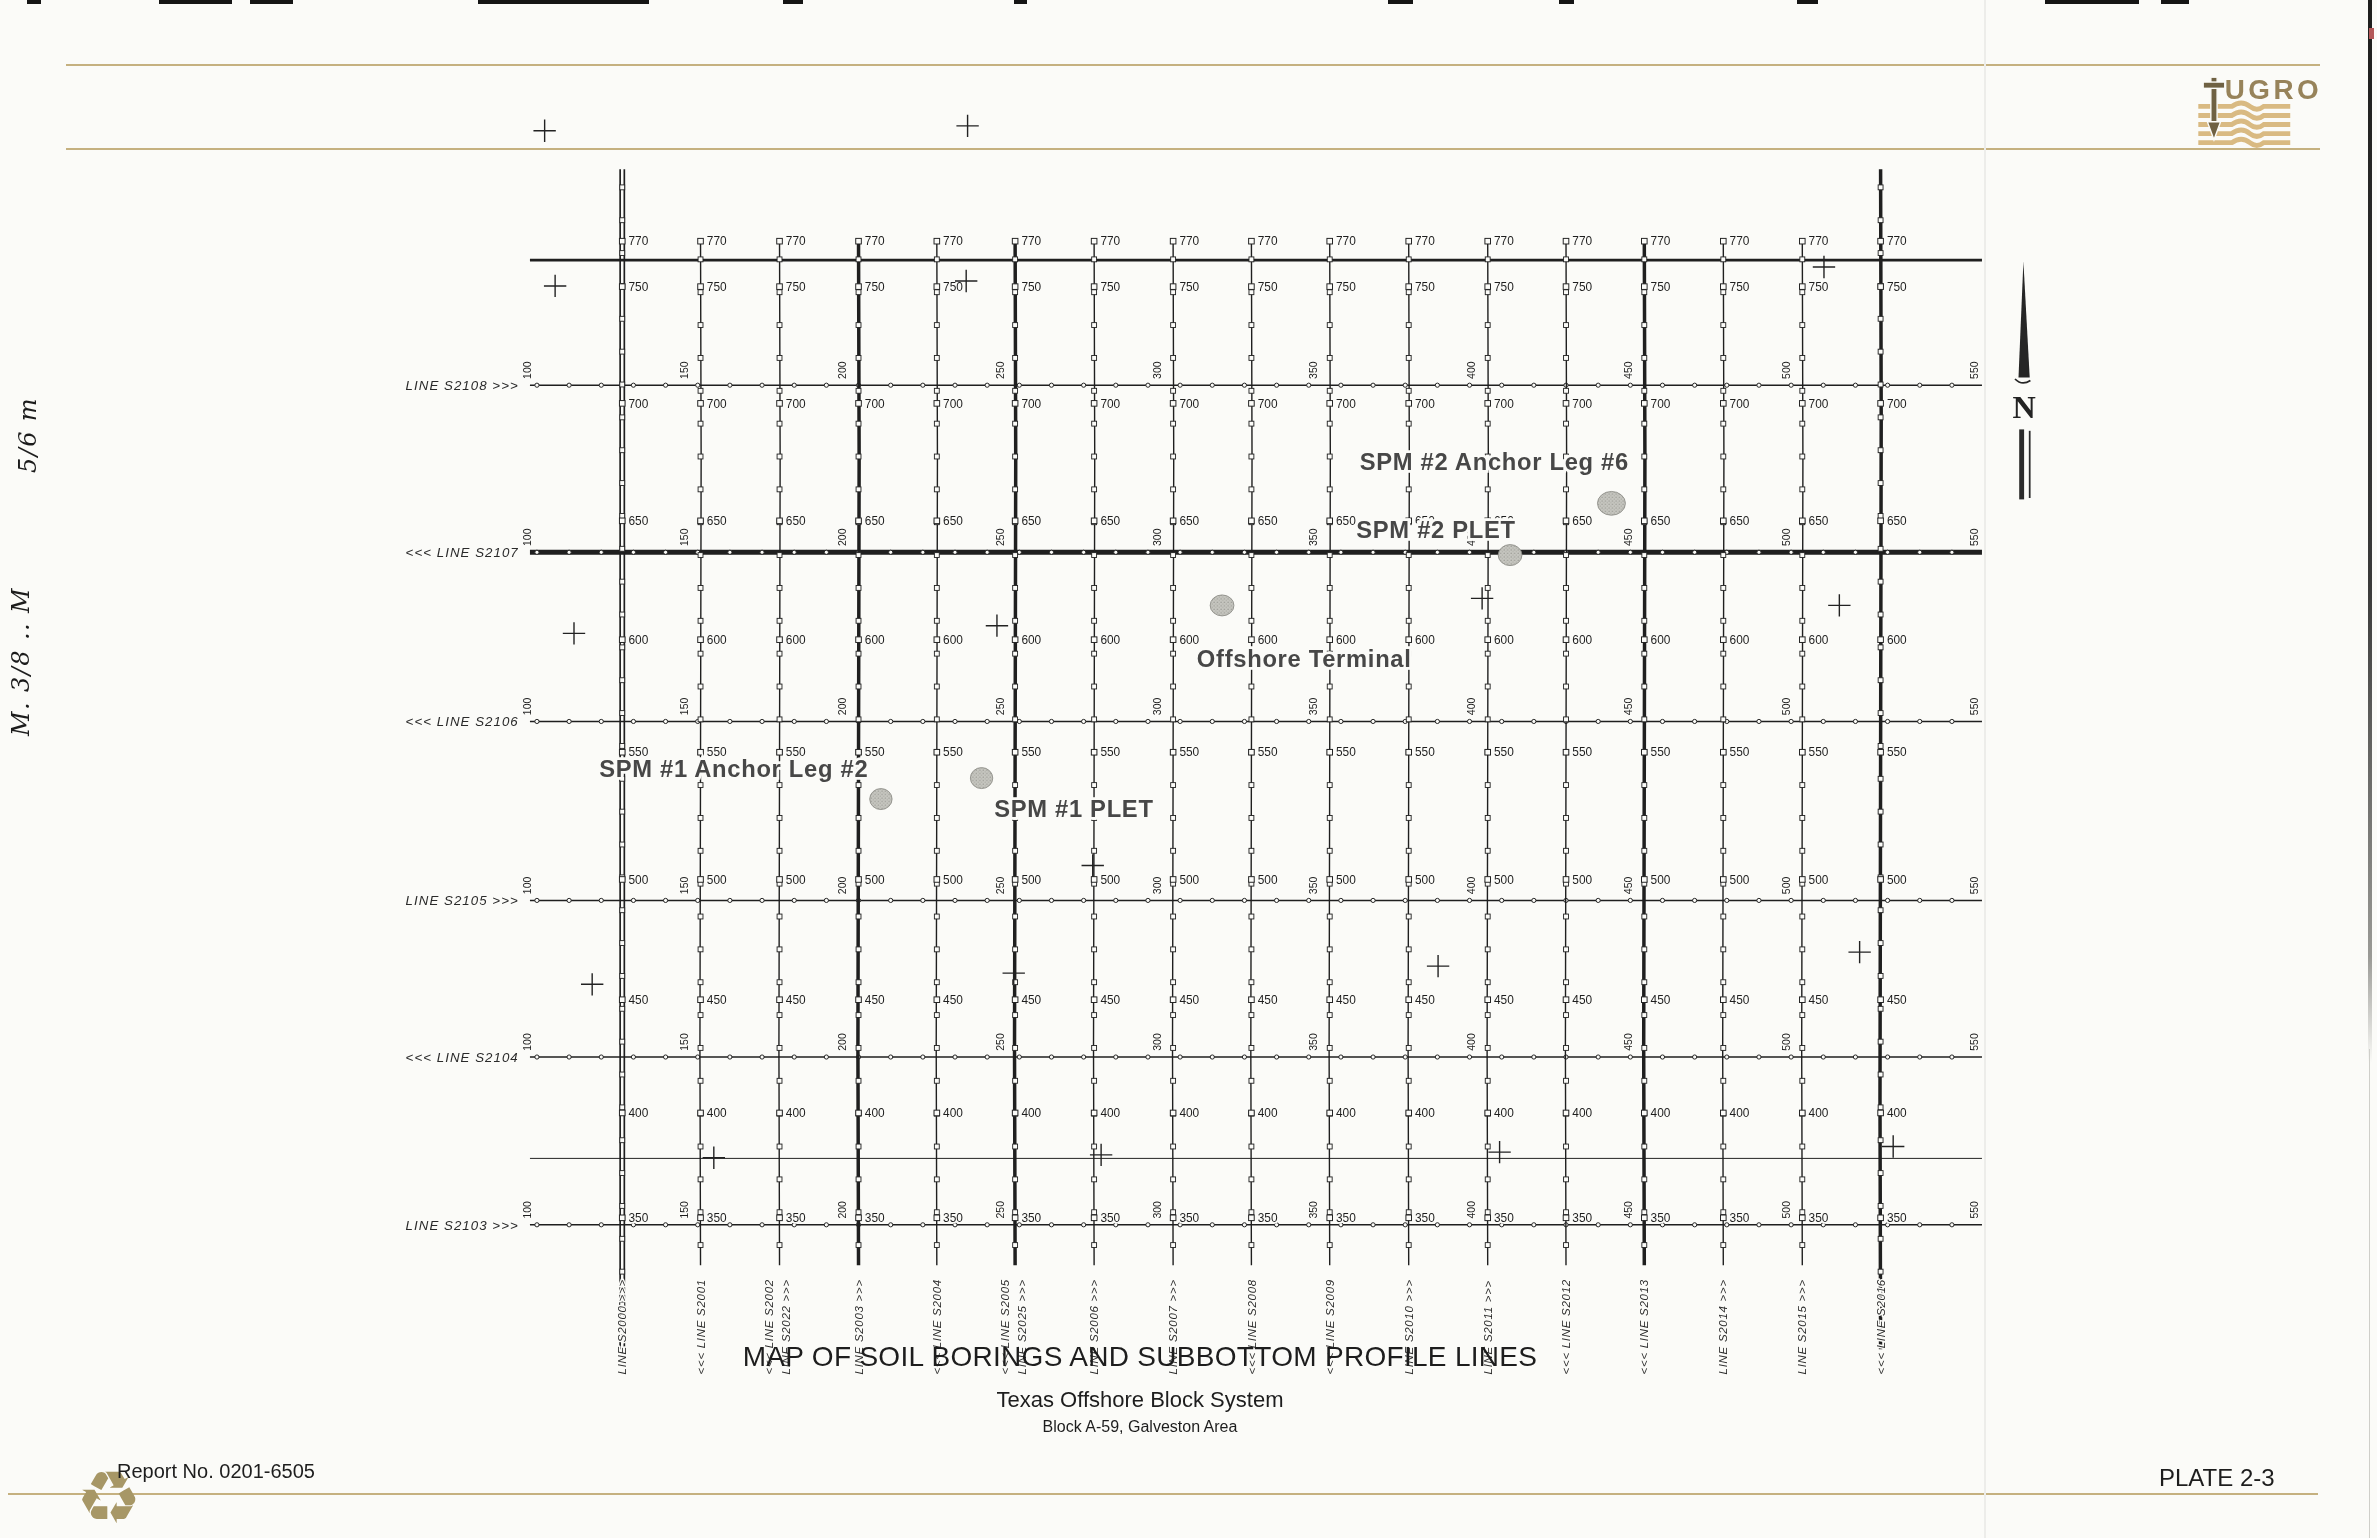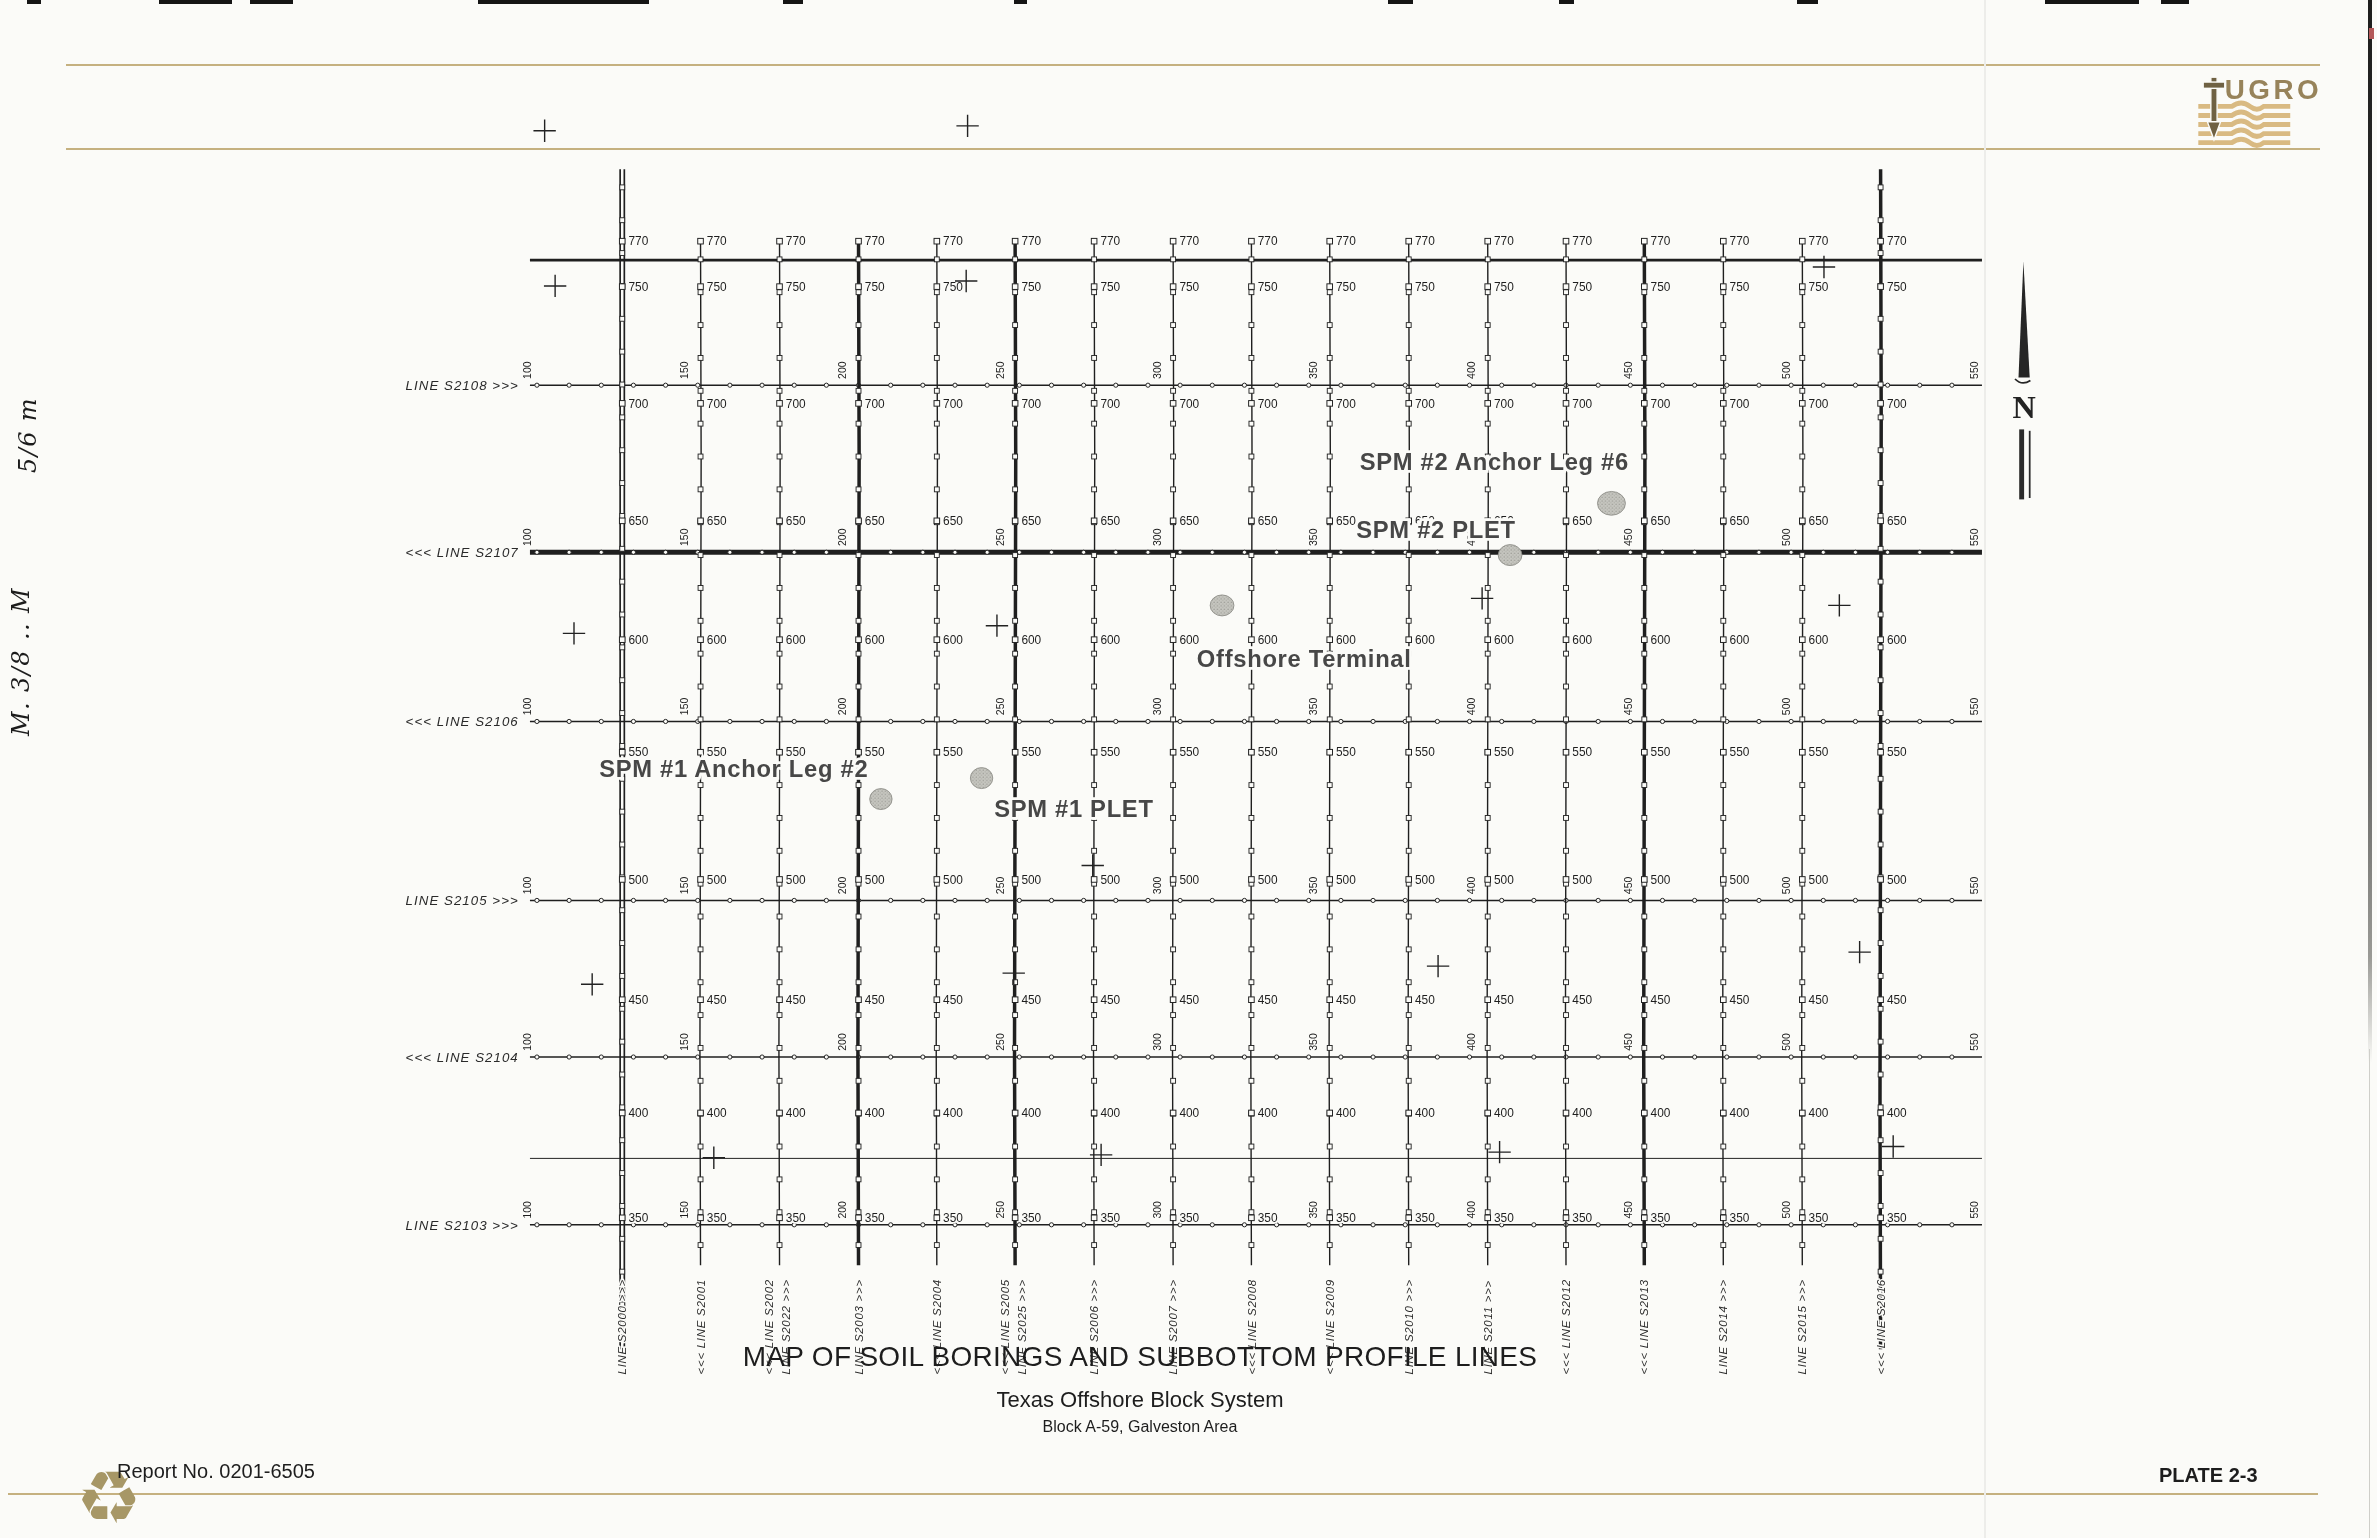--- a/index.html
+++ b/index.html
@@ -13,21 +13,21 @@
              background:linear-gradient(#1e1e1e 0%,#3a3a3a 55%,#9a9a96 90%,rgba(154,154,150,0));}
   .scan-edge2{position:absolute;top:1049px;left:2369px;width:1.4px;height:489px;background:#cfcfca;}
   .red-speck{position:absolute;left:2369px;top:28px;width:4.9px;height:11.2px;background:#b4595a;}
   .hand{position:absolute;font-family:"DejaVu Serif",serif;font-style:italic;color:#1c1c1c;
         font-size:24px;letter-spacing:1.4px;transform:rotate(-90deg);transform-origin:left top;white-space:nowrap;}
   .map-title{position:absolute;left:1140px;top:1341px;transform:translateX(-50%);
              font-size:28px;letter-spacing:0.3px;white-space:nowrap;}
   .map-sub1{position:absolute;left:1140px;top:1387px;transform:translateX(-50%);font-size:22px;white-space:nowrap;}
   .map-sub2{position:absolute;left:1140px;top:1418px;transform:translateX(-50%);font-size:16px;white-space:nowrap;}
   .report-no{position:absolute;left:117px;top:1460px;font-size:20px;}
-  .plate-no{position:absolute;left:2159px;top:1464px;font-size:20px;font-weight:bold;}
+  .plate-no{position:absolute;left:2159px;top:1464px;font-size:24px;}
   .recycle{position:absolute;left:76px;top:1461px;font-size:73px;line-height:73px;color:#a79766;}
   svg text{font-family:"Liberation Sans",sans-serif;}
   .lineLabel{font-style:italic;font-size:19px;fill:#2a2a2a;letter-spacing:1.5px;}
   .depth{font-size:17px;fill:#1e1e1e;paint-order:stroke;stroke:#fbfbf8;stroke-width:5px;}
   .shot{font-size:15px;fill:#1e1e1e;paint-order:stroke;stroke:#fbfbf8;stroke-width:4px;}
   .vlabel{font-style:italic;font-size:16.5px;fill:#2a2a2a;letter-spacing:1px;paint-order:stroke;stroke:#fbfbf8;stroke-width:4px;}
   .annot{font-weight:bold;font-size:34px;fill:#474747;letter-spacing:1px;
          paint-order:stroke;stroke:#fbfbf8;stroke-width:8px;}
   .lg-letters{font-weight:bold;font-size:40px;fill:#97835a;letter-spacing:5px;}
   .n-letter{font-family:"Liberation Serif",serif;font-weight:bold;font-size:46px;fill:#232323;}

